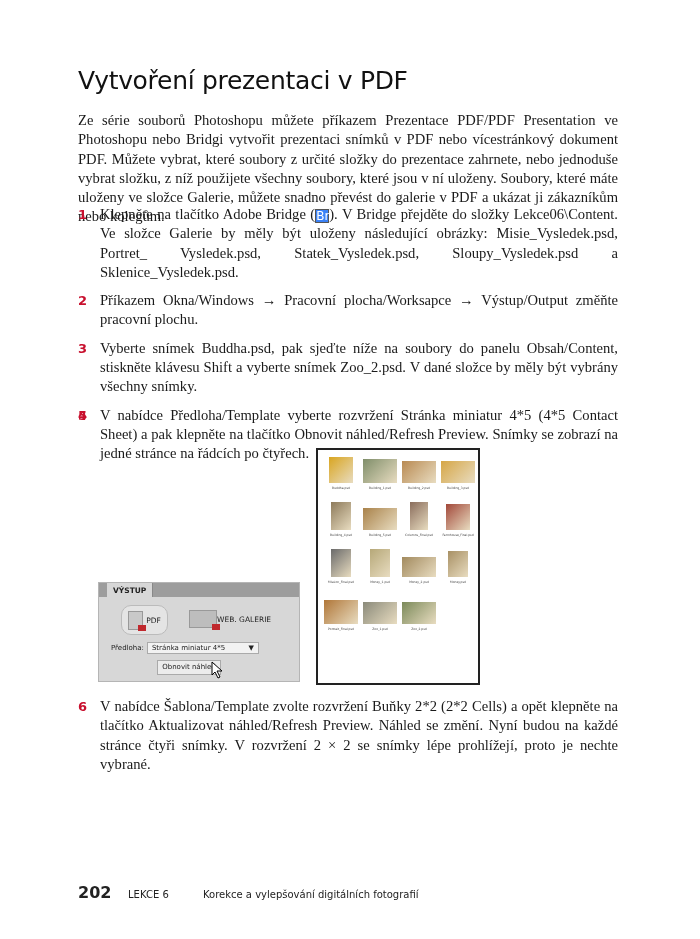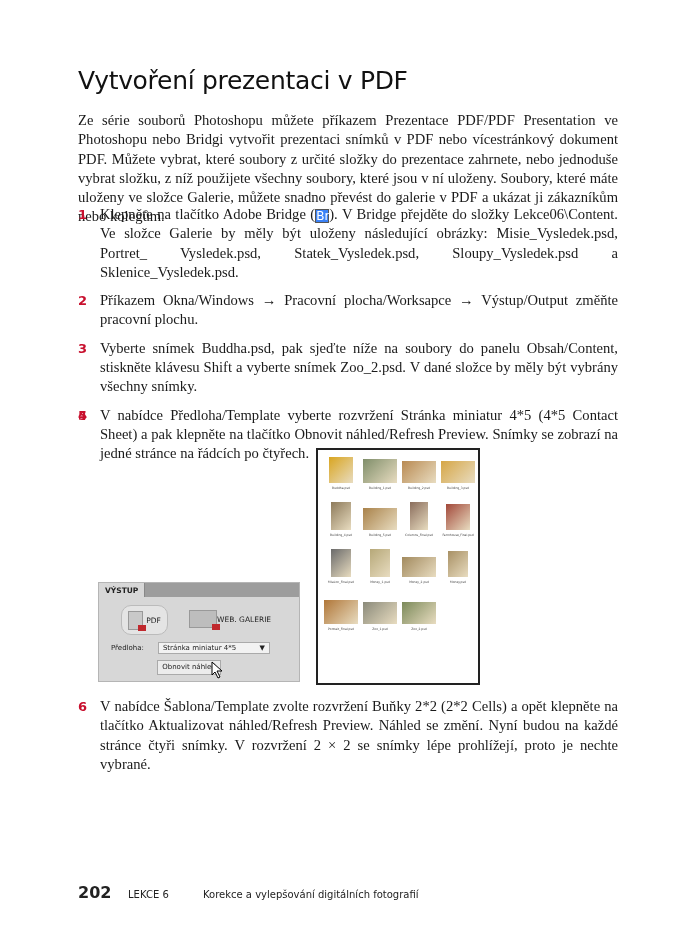--- a/index.html
+++ b/index.html
@@ -6,29 +6,29 @@
   body { width:700px; height:939px; position:relative; overflow:hidden; font-family:"Liberation Serif", serif; color:#1a1a1a; }
   .title { position:absolute; left:78px; top:66px; font-family:"DejaVu Sans", sans-serif; font-size:25px; font-weight:500; color:#111; letter-spacing:-0.3px; margin:0; }
   .intro { position:absolute; left:78px; top:111px; width:540px; font-size:14.6px; line-height:19.3px; text-align:justify; margin:0; }
   .steps { position:absolute; left:78px; width:540px; margin:0; padding:0; list-style:none; }
   .step { position:relative; padding-left:22px; font-size:14.6px; line-height:19.3px; text-align:justify; margin-bottom:9px; }
   .step-num { position:absolute; left:0; top:0; color:#c8102e; font-family:"DejaVu Sans", sans-serif; font-weight:bold; font-size:13px; }
   .br-icon { display:inline-block; width:12px; height:12px; background:#3b82f6; border:1px solid #555; vertical-align:-1px; color:#fff; font-size:12px; font-family:"DejaVu Sans", sans-serif; line-height:12px; text-align:center; }
 
   .panel { position:absolute; left:98px; top:582px; width:200px; height:98px; background:#d7d7d7; border:1px solid #b5b5b5; font-family:"DejaVu Sans", sans-serif; }
   .panel-tabbar { height:14px; background:#9d9d9d; position:relative; }
-  .panel-tab { position:absolute; left:0; top:0; height:14px; padding:0 6px; background:#d7d7d7; font-size:7.5px; font-weight:bold; line-height:15px; color:#222; border-right:1px solid #888; }
+  .panel-tab { position:absolute; left:8px; top:0; height:14px; padding:0 6px; background:#d7d7d7; font-size:7.5px; font-weight:bold; line-height:15px; color:#222; border-right:1px solid #888; }
   .panel-btn { position:absolute; top:22px; height:28px; display:flex; align-items:center; font-size:7.5px; color:#222; }
   .pdf-btn { left:22px; width:45px; background:#e4e4e4; border:1px solid #bbb; border-radius:10px; justify-content:center; gap:3px; }
   .web-btn { left:90px; }
   .ico-pdf { width:13px; height:17px; background:#c9c9c9; border:1px solid #999; position:relative; }
   .ico-pdf:after { content:""; position:absolute; right:-4px; bottom:-2px; width:8px; height:6px; background:#c0282d; }
   .ico-web { width:26px; height:16px; background:#bdbdbd; border:1px solid #999; position:relative; }
   .ico-web:after { content:""; position:absolute; right:-4px; bottom:-3px; width:8px; height:6px; background:#c0282d; }
-  .tpl-row { position:absolute; top:59px; left:12px; display:flex; align-items:center; gap:14px; font-size:7px; color:#222; }
+  .tpl-row { position:absolute; top:59px; left:12px; display:flex; align-items:center; gap:3px; font-size:7px; color:#222; }
   .tpl-select { width:112px; height:12px; background:#f2f2f2; border:1px solid #aaa; display:flex; align-items:center; justify-content:space-between; padding:0 4px; font-size:7px; box-sizing:border-box; }
   .refresh-btn { position:absolute; top:77px; left:58px; width:62px; height:13px; background:#ececec; border:1px solid #aaa; font-size:7px; line-height:13px; text-align:center; color:#222; }
   .cursor { position:absolute; top:78px; left:112px; width:14px; height:18px; }
 
   .contact { position:absolute; left:316px; top:448px; width:160px; height:233px; border:2px solid #222; background:#fff; }
   .thumb-cell { position:absolute; width:36px; text-align:center; }
   .thumb { margin:0 auto; }
   .thumb-cap { font-family:"DejaVu Sans", sans-serif; font-size:3px; color:#444; margin-top:3px; white-space:nowrap; }
 
   .footer { position:absolute; top:883px; left:78px; font-family:"DejaVu Sans", sans-serif; font-size:10px; color:#222; display:flex; align-items:baseline; }

